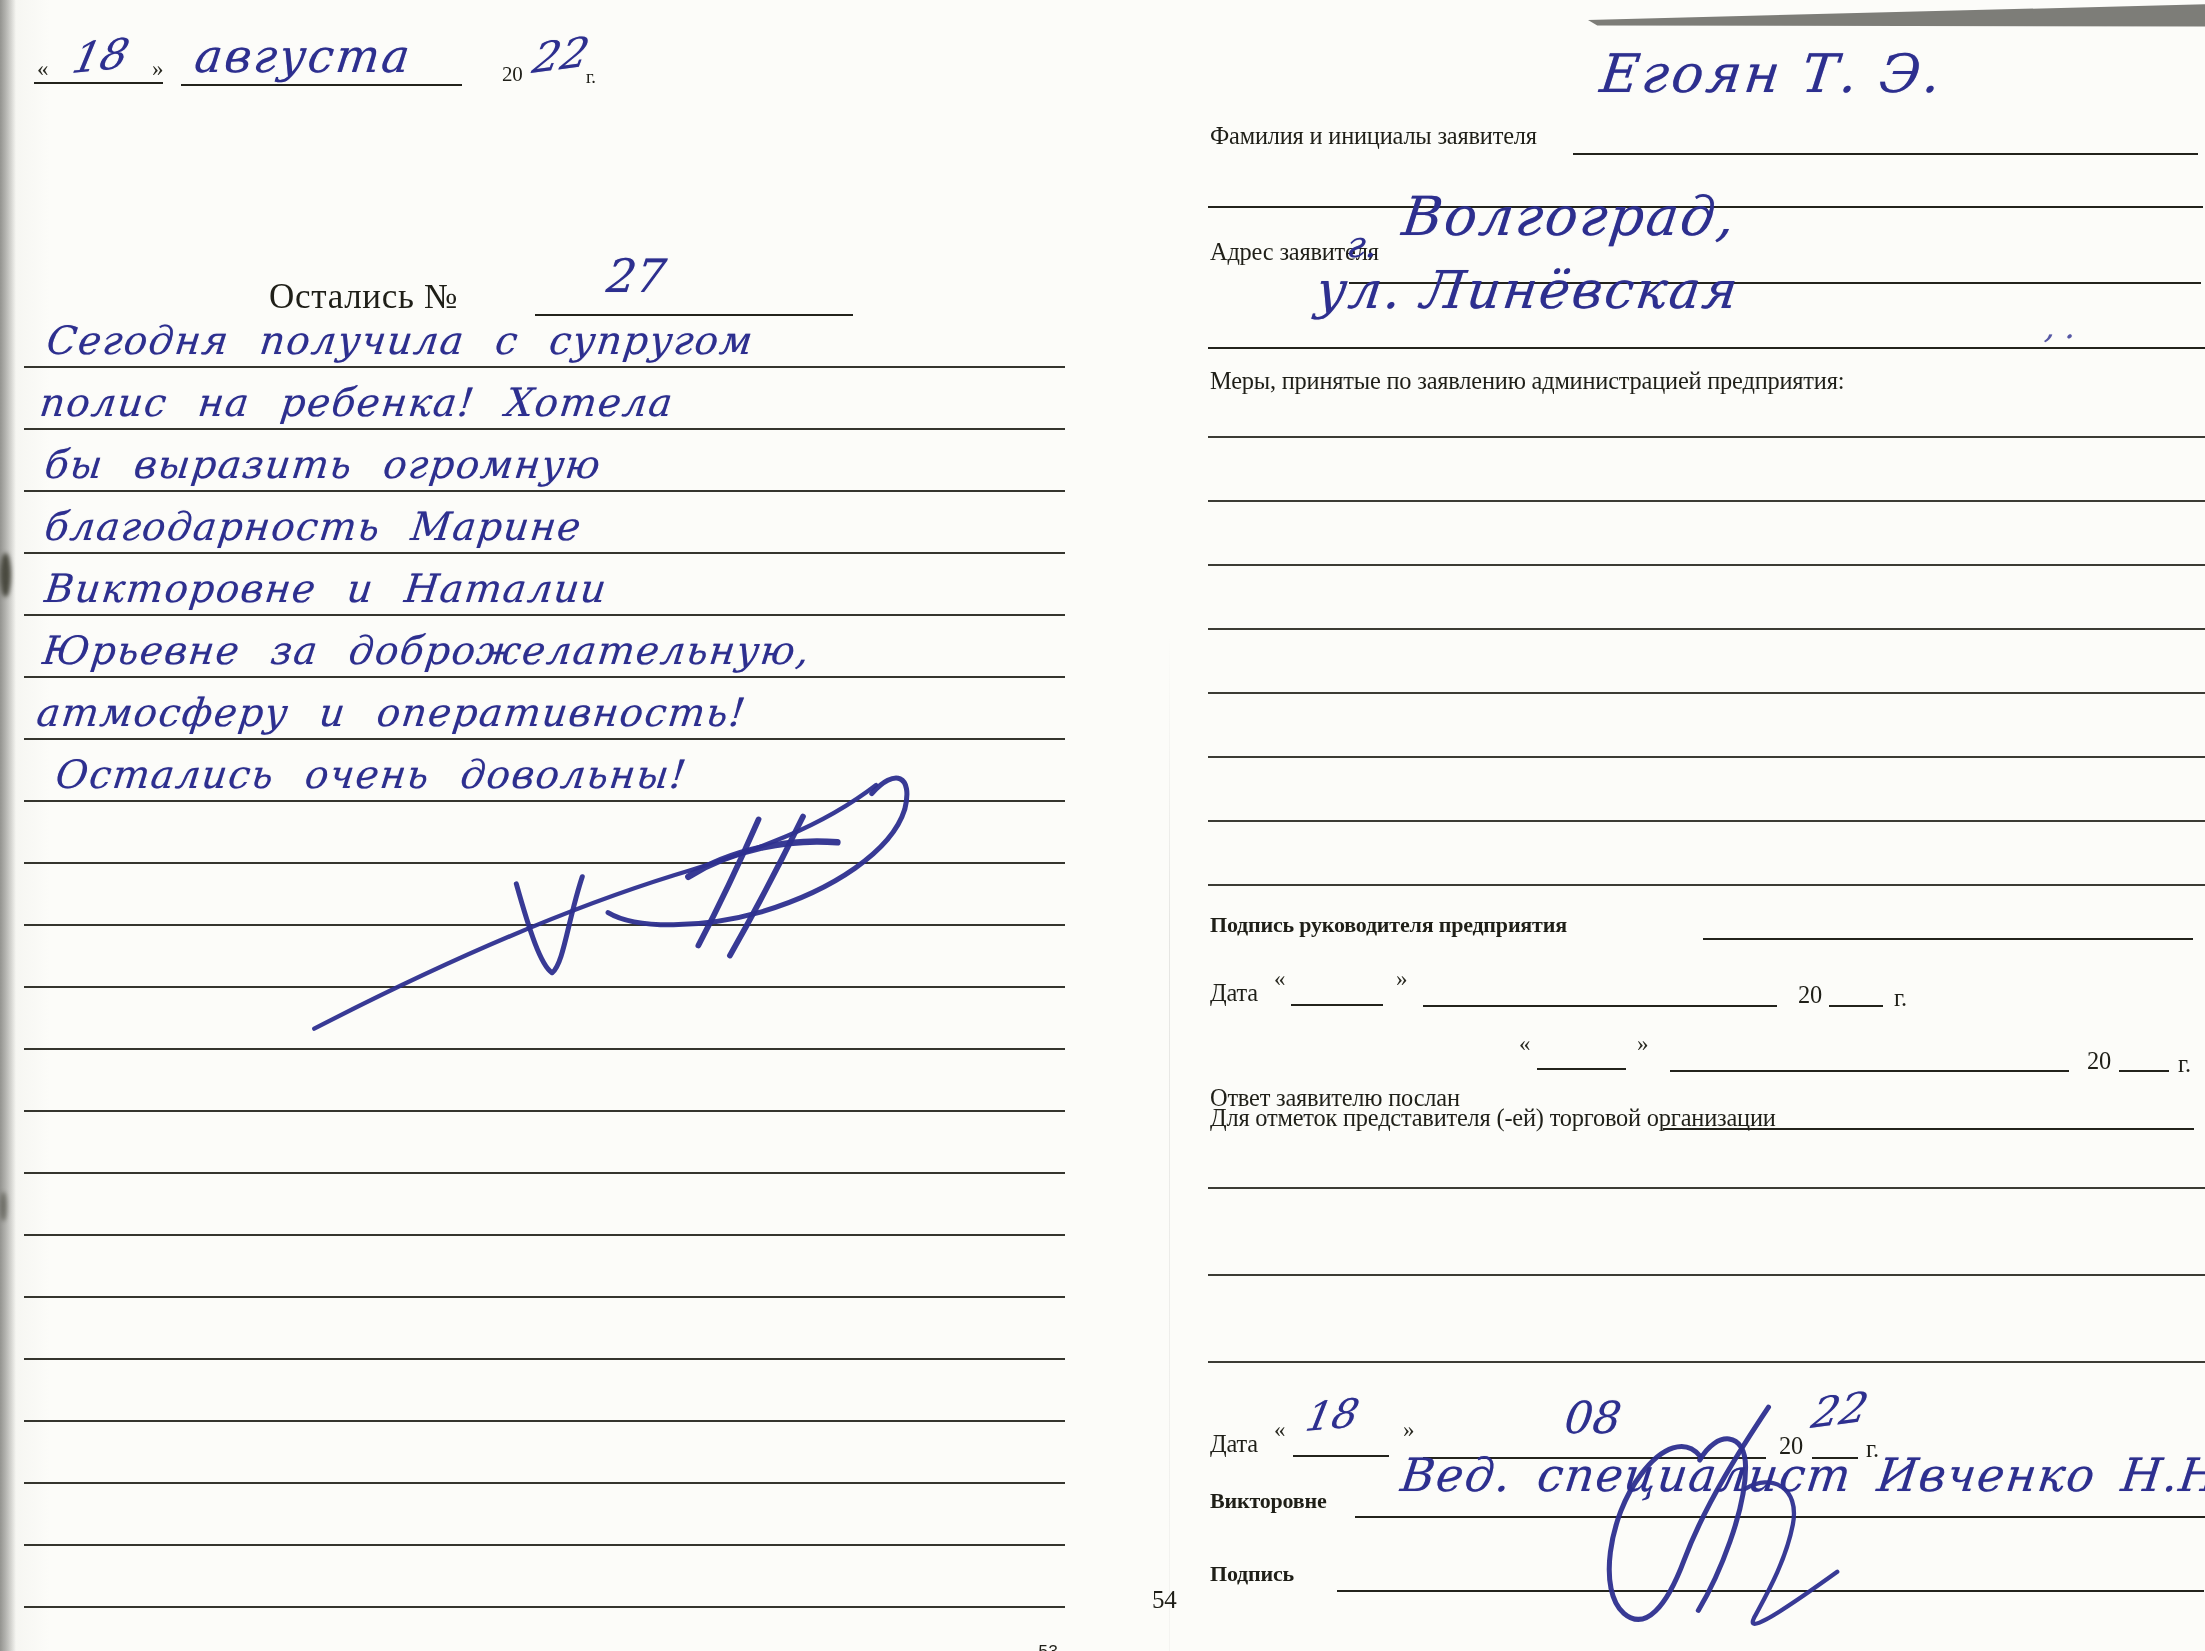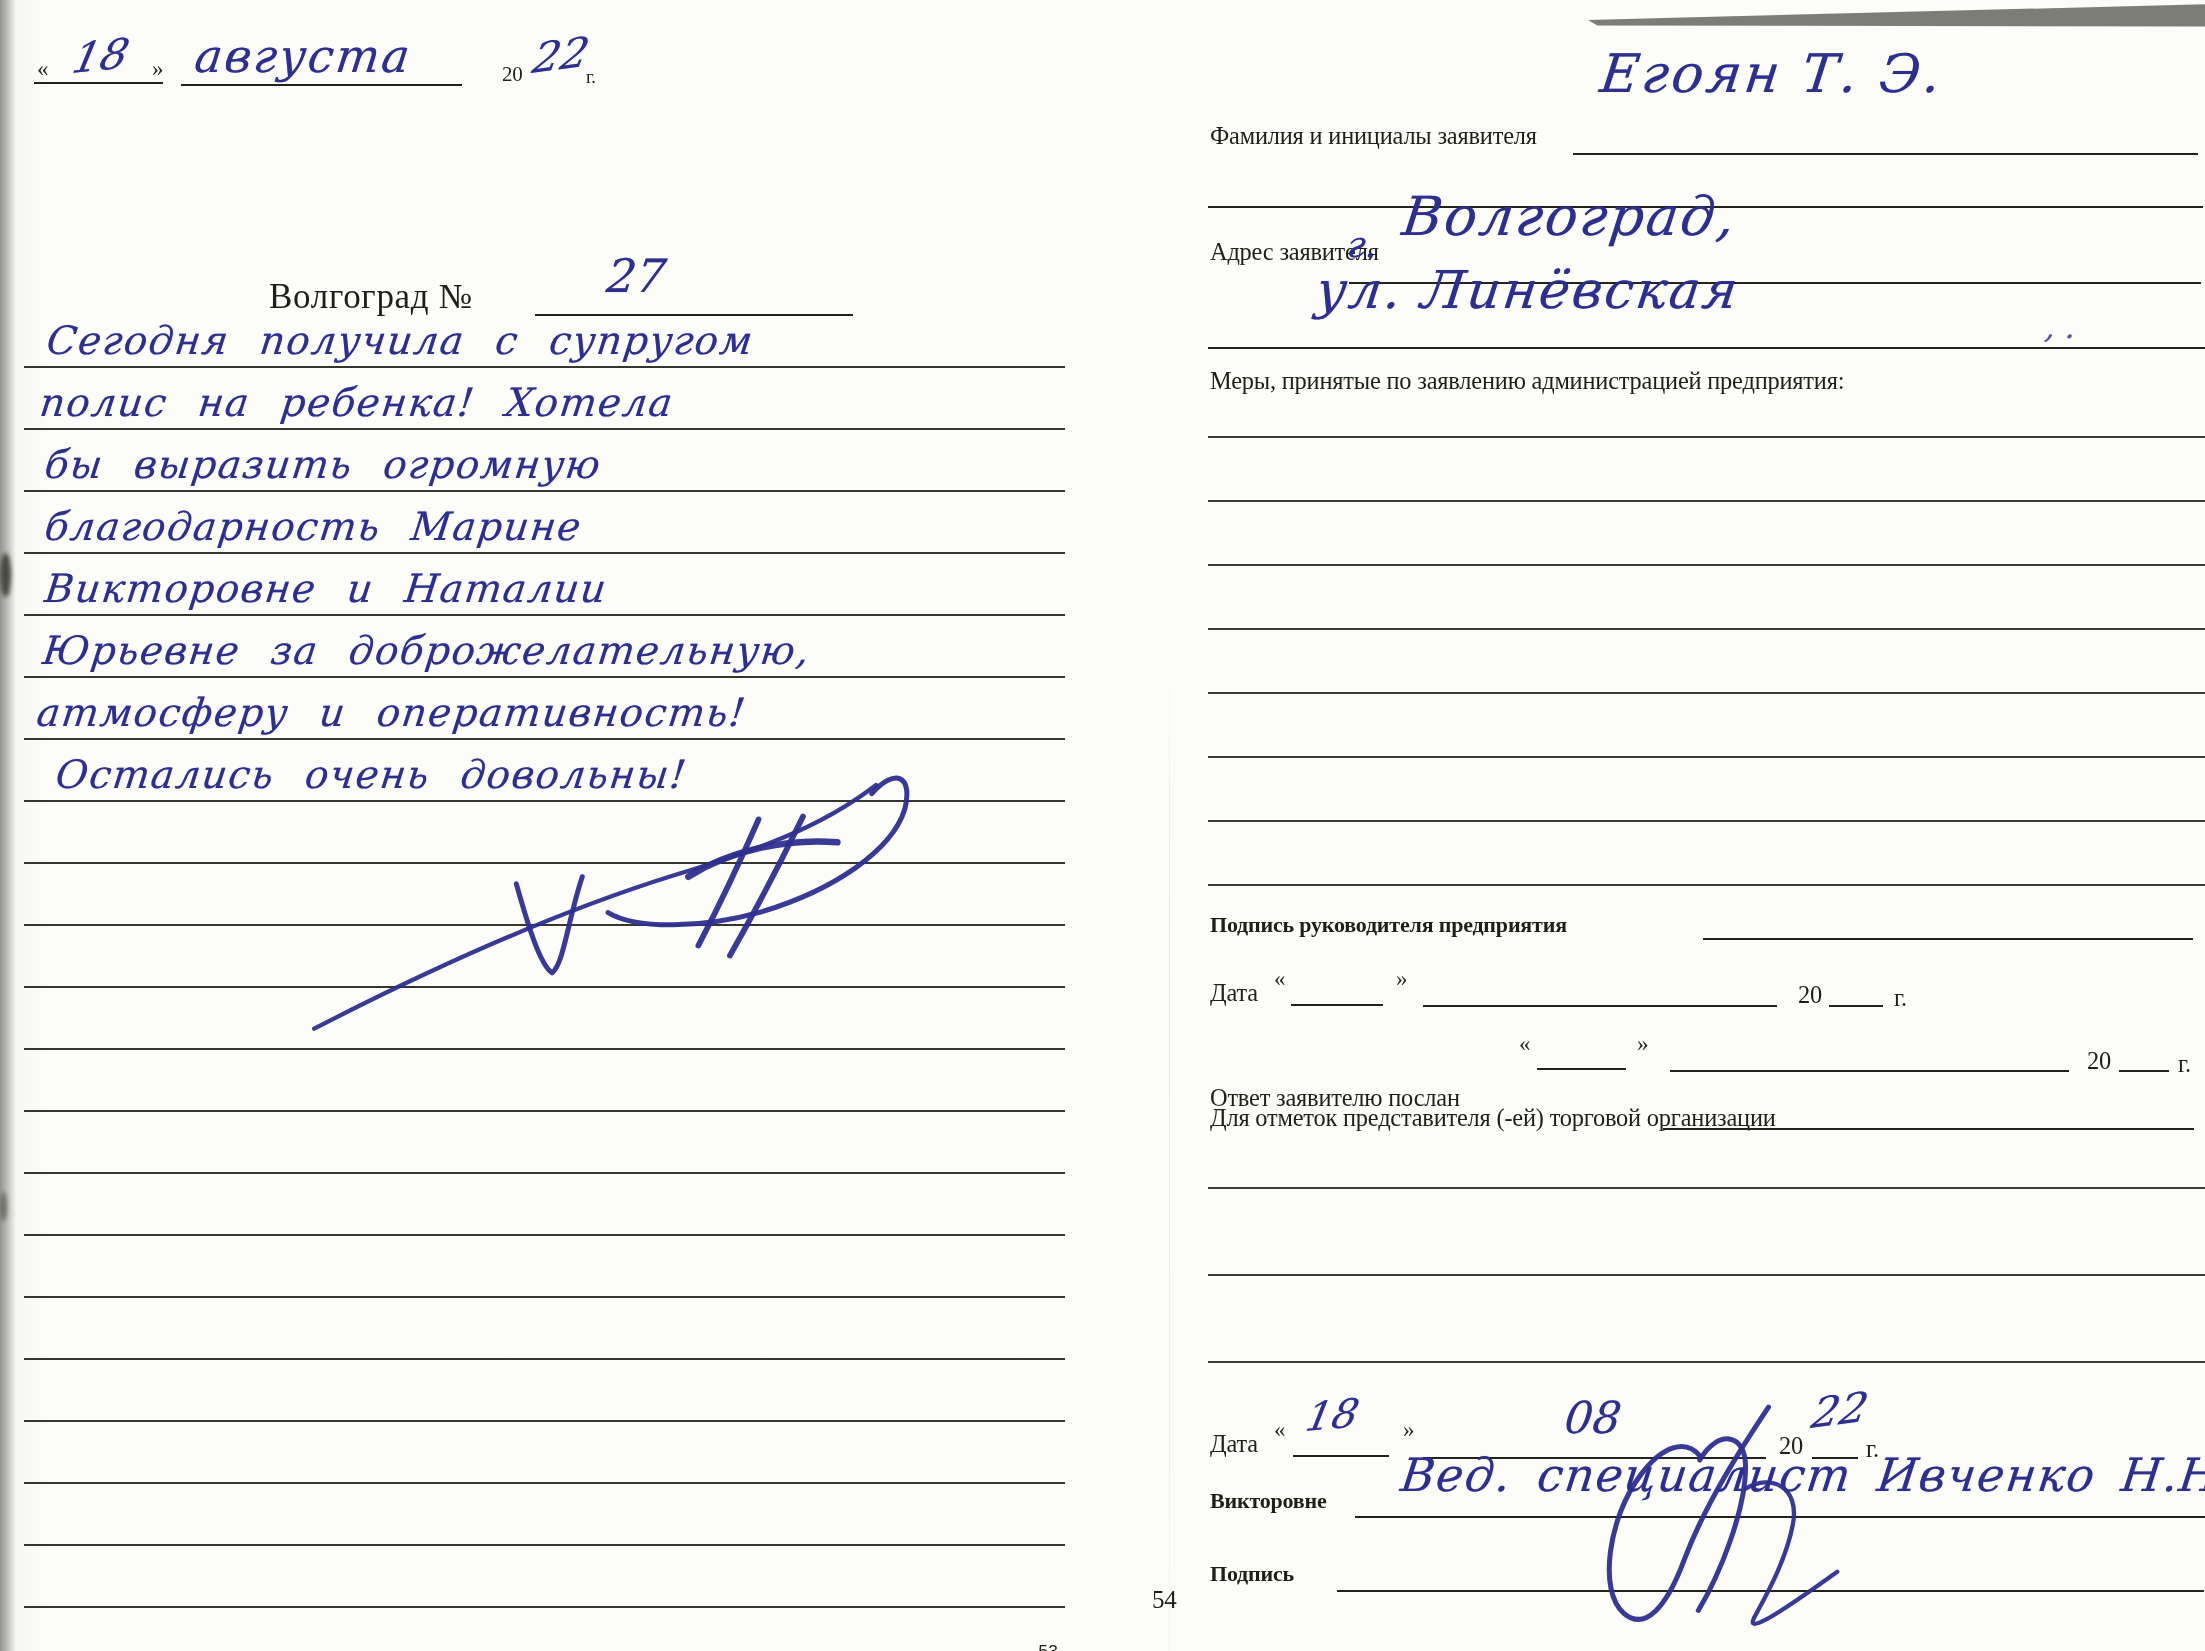--- a/index.html
+++ b/index.html
@@ -70,21 +70,21 @@
     <span class="abs quote" style="left:37px;top:56px;">«</span>
     <span class="abs hw" style="left:68px;top:34px;font-size:42px;transform:skewX(-18deg) rotate(-6deg);">18</span>
     <span class="abs quote" style="left:152px;top:56px;">»</span>
     <div class="abs rule" style="left:34px;top:82px;width:129px;"></div>
     <span class="abs hw" style="left:192px;top:29px;font-size:46px;letter-spacing:2.2px;">августа</span>
     <div class="abs rule" style="left:181px;top:84px;width:281px;"></div>
     <span class="abs psmall plabel" style="left:502px;top:62px;">20</span>
     <span class="abs hw" style="left:529px;top:34px;font-size:42px;transform:skewX(-18deg) rotate(-8deg);">22</span>
     <span class="abs psmall plabel" style="left:586px;top:66px;font-size:18.6px;">г.</span>
 
-    <span class="abs plabel ptitle" style="left:269px;top:277px;">Волгоград №</span>
+    <span class="abs plabel ptitle" style="left:269px;top:277px;">Остались №</span>
     <span class="abs hw" style="left:604px;top:249px;font-size:46px;">27</span>
     <div class="abs rule" style="left:535px;top:314px;width:318px;"></div>
 
     <div class="abs rules-left" style="left:24.4px;top:366px;width:1041px;height:1249px;"></div>
 
     <div class="abs hw hw-body hw-line" style="left:44px;top:313px;">Сегодня  получила  с  супругом</div>
     <div class="abs hw hw-body hw-line" style="left:37px;top:375px;">полис  на  ребенка!   Хотела</div>
     <div class="abs hw hw-body hw-line" style="left:42px;top:437px;">бы  выразить  огромную</div>
     <div class="abs hw hw-body hw-line" style="left:42px;top:499px;">благодарность   Марине</div>
     <div class="abs hw hw-body hw-line" style="left:42px;top:561px;">Викторовне  и  Наталии</div>

